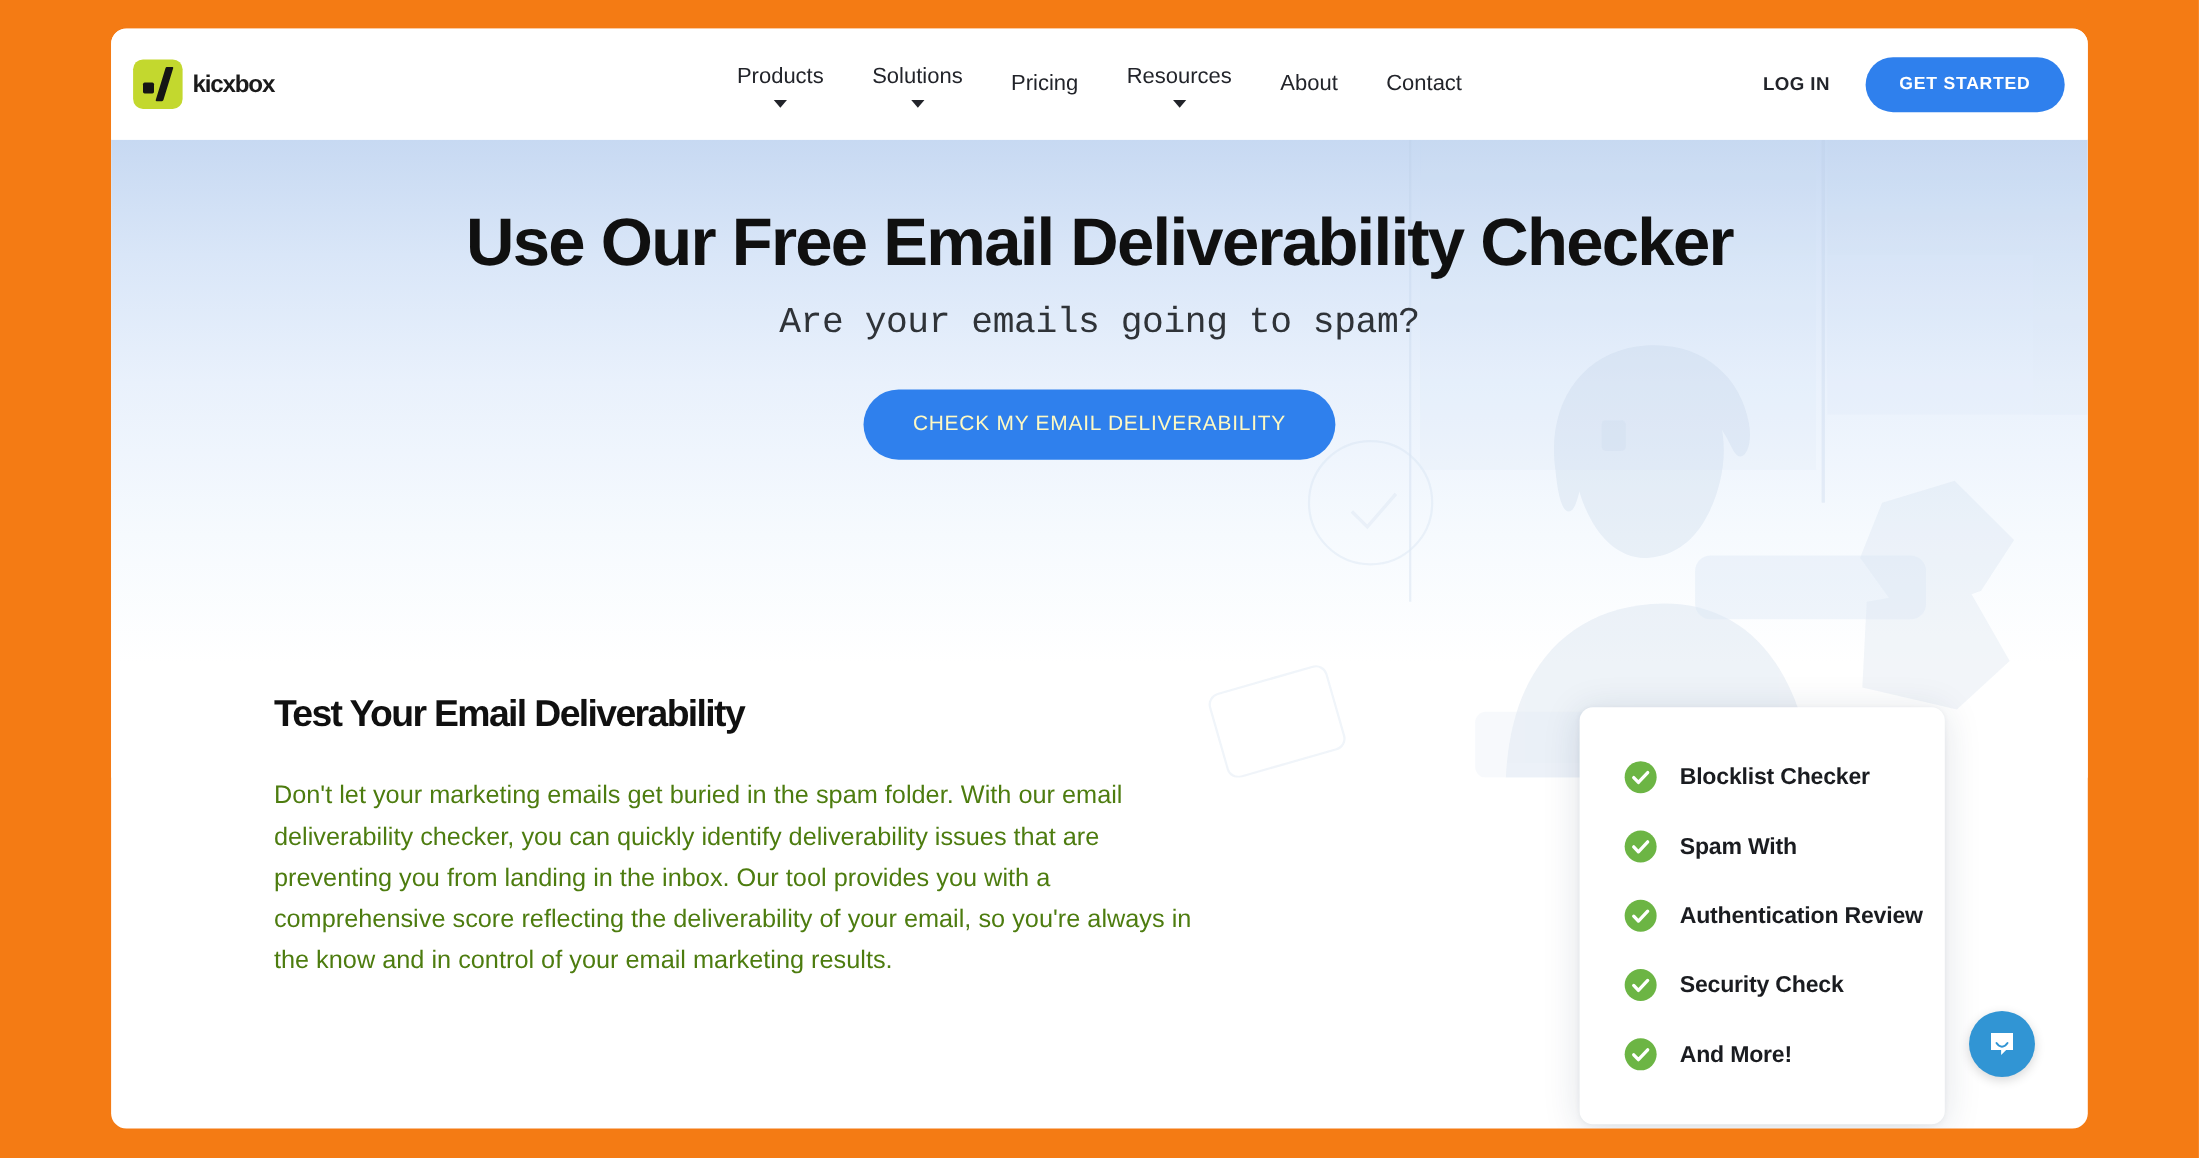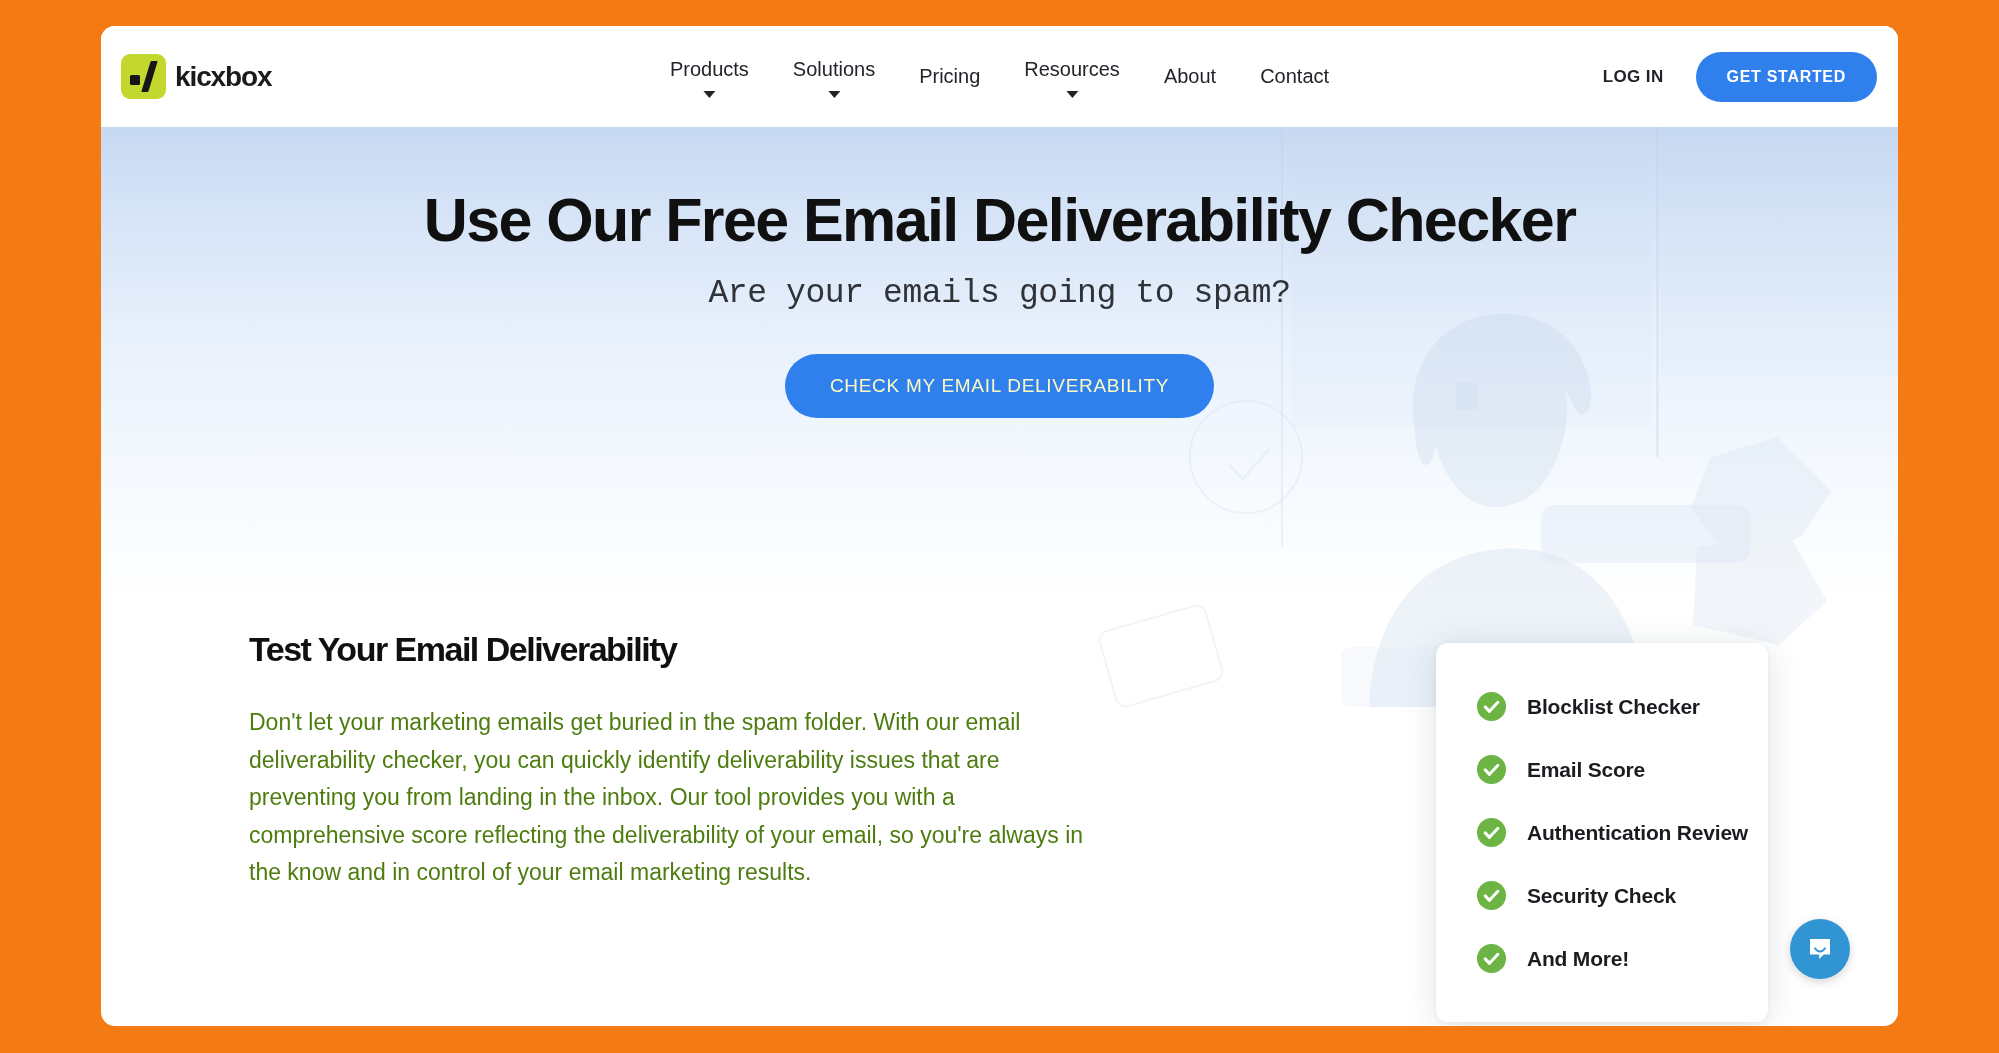--- a/index.html
+++ b/index.html
@@ -71,21 +71,21 @@
     left: 25px;
     top: 7px;
     width: 7px;
     height: 31px;
     background: #151515;
     transform: skewX(-17deg);
     border-radius: 1px;
   }
 
   .brand-name {
-    font-size: 28px;
+    font-size: 22px;
     font-weight: 700;
     color: #1b1b1b;
     letter-spacing: -1.1px;
     line-height: 1;
   }
 
   .nav-center {
     position: absolute;
     left: 50%;
     transform: translateX(-50%);
@@ -402,21 +402,21 @@
             <path d="M9.5 16.4l4.4 4.6 8.7-9.3" fill="none" stroke="#ffffff" stroke-width="3.1" stroke-linecap="round" stroke-linejoin="round"></path>
           </svg>
           <span class="feature-label">Blocklist Checker</span>
         </li>
 
         <li class="feature-item">
           <svg class="check-icon" viewBox="0 0 32 32">
             <circle cx="16" cy="16" r="15" fill="#6CB544"></circle>
             <path d="M9.5 16.4l4.4 4.6 8.7-9.3" fill="none" stroke="#ffffff" stroke-width="3.1" stroke-linecap="round" stroke-linejoin="round"></path>
           </svg>
-          <span class="feature-label">Email Score</span>
+          <span class="feature-label">Spam With</span>
         </li>
 
         <li class="feature-item">
           <svg class="check-icon" viewBox="0 0 32 32">
             <circle cx="16" cy="16" r="15" fill="#6CB544"></circle>
             <path d="M9.5 16.4l4.4 4.6 8.7-9.3" fill="none" stroke="#ffffff" stroke-width="3.1" stroke-linecap="round" stroke-linejoin="round"></path>
           </svg>
           <span class="feature-label">Authentication Review</span>
         </li>
 

